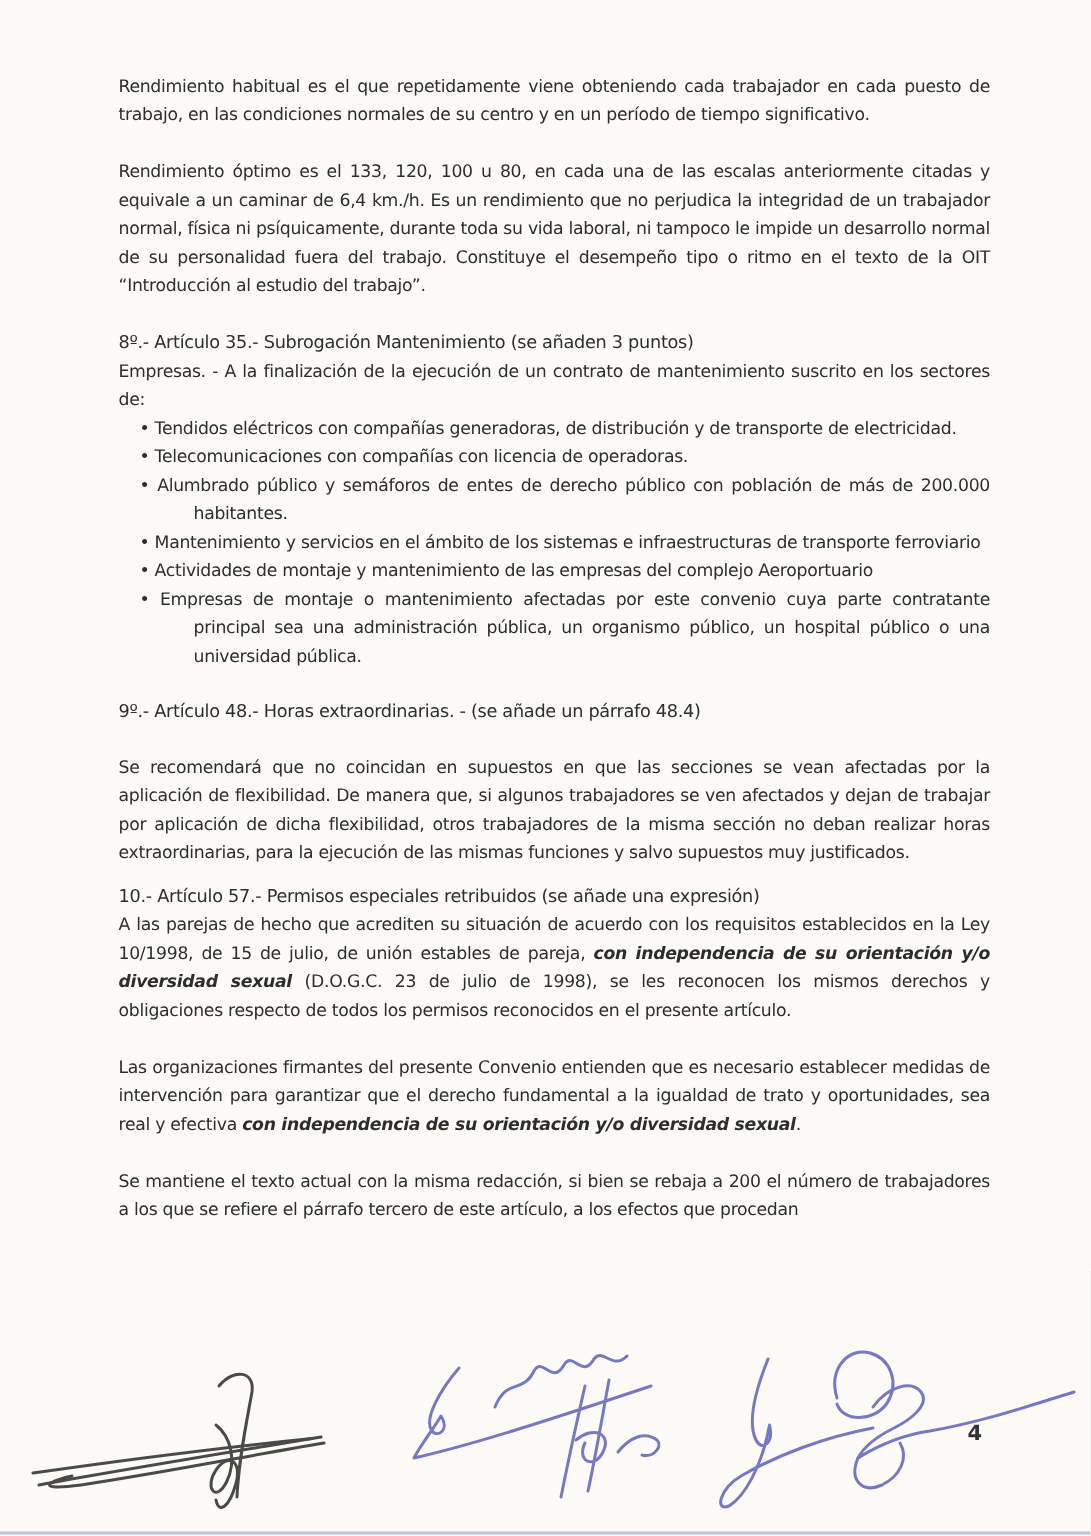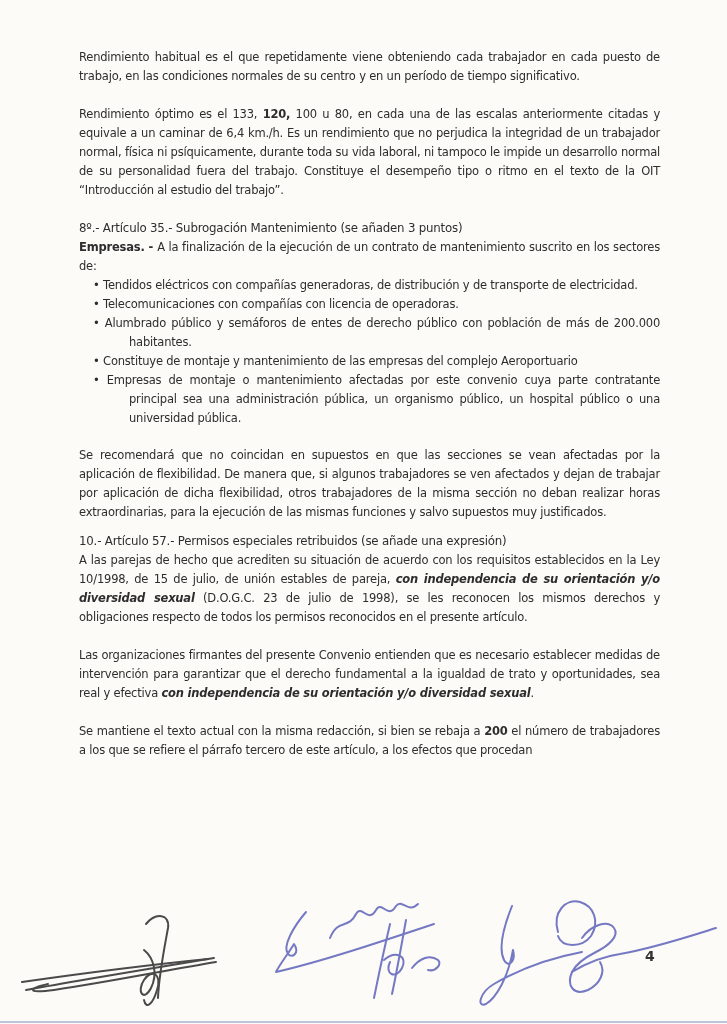--- a/index.html
+++ b/index.html
@@ -14,21 +14,21 @@
   }
   .content{
     position:absolute;
     left:79px;top:48px;width:581px;
     font-size:11.5px;line-height:19px;letter-spacing:-0.2px;
     text-align:justify;
   }
   .para{margin:0 0 19px 0;}
   .heading{font-weight:400;margin:0;font-size:11.8px;}
   .lead{margin:0;}
-  .b{font-weight:700;}
+  .b{font-weight:400;}
   .bi{font-weight:700;font-style:italic;}
   ul.bullets{margin:0 0 18px 0;padding:0;list-style:none;}
   ul.bullets li{
     padding-left:50px;text-indent:-36px;text-align:justify;margin:0;
   }
   ul.bullets li::before{content:"\2022\00a0";}
   .h9{margin-bottom:18px;}
   .p9{margin-bottom:10px;}
   .p10{margin-bottom:19px;}
   .p11{margin-bottom:19px;}
@@ -54,24 +54,26 @@
 
     <p class="para"><span>Rendimiento óptimo es el 133, </span><span class="b">120,</span><span> 100 u 80, en cada una de las escalas anteriormente citadas y equivale a un caminar de 6,4 km./h. Es un rendimiento que no perjudica la integridad de un trabajador normal, física ni psíquicamente, durante toda su vida laboral, ni tampoco le impide un desarrollo normal de su personalidad fuera del trabajo. Constituye el desempeño tipo o ritmo en el texto de la OIT “Introducción al estudio del trabajo”.</span></p>
 
     <p class="heading">8º.- Artículo 35.- Subrogación Mantenimiento (se añaden 3 puntos)</p>
     <p class="lead"><span class="b">Empresas. - </span><span>A la finalización de la ejecución de un contrato de mantenimiento suscrito en los sectores de:</span></p>
 
     <ul class="bullets">
       <li><span>Tendidos eléctricos con compañías generadoras, de distribución y de transporte de electricidad.</span></li>
       <li><span>Telecomunicaciones con compañías con licencia de operadoras.</span></li>
       <li><span>Alumbrado público y semáforos de entes de derecho público con población de más de 200.000 habitantes.</span></li>
-      <li><span>Constituye de montaje y mantenimiento de las empresas del complejo Aeroportuario</span></li>
+      <li><span>Mantenimiento y servicios en el ámbito de los sistemas e infraestructuras de transporte ferroviario</span></li>
+      <li><span>Actividades de montaje y mantenimiento de las empresas del complejo Aeroportuario</span></li>
       <li><span>Empresas de montaje o mantenimiento afectadas por este convenio cuya parte contratante principal sea una administración pública, un organismo público, un hospital público o una universidad pública.</span></li>
     </ul>
 
+    <p class="heading h9">9º.- Artículo 48.- Horas extraordinarias. - (se añade un párrafo 48.4)</p>
     <p class="para p9">Se recomendará que no coincidan en supuestos en que las secciones se vean afectadas por la aplicación de flexibilidad. De manera que, si algunos trabajadores se ven afectados y dejan de trabajar por aplicación de dicha flexibilidad, otros trabajadores de la misma sección no deban realizar horas extraordinarias, para la ejecución de las mismas funciones y salvo supuestos muy justificados.</p>
 
     <p class="heading">10.- Artículo 57.- Permisos especiales retribuidos (se añade una expresión)</p>
     <p class="para p10"><span>A las parejas de hecho que acrediten su situación de acuerdo con los requisitos establecidos en la Ley 10/1998, de 15 de julio, de unión estables de pareja, </span><span class="bi">con independencia de su orientación y/o diversidad sexual</span><span> (D.O.G.C. 23 de julio de 1998), se les reconocen los mismos derechos y obligaciones respecto de todos los permisos reconocidos en el presente artículo.</span></p>
 
     <p class="para p11"><span>Las organizaciones firmantes del presente Convenio entienden que es necesario establecer medidas de intervención para garantizar que el derecho fundamental a la igualdad de trato y oportunidades, sea real y efectiva </span><span class="bi">con independencia de su orientación y/o diversidad sexual</span><span>.</span></p>
 
     <p class="closing"><span>Se mantiene el texto actual con la misma redacción, si bien se rebaja a </span><span class="b">200</span><span> el número de trabajadores a los que se refiere el párrafo tercero de este artículo, a los efectos que procedan</span></p>
   </div>
 

